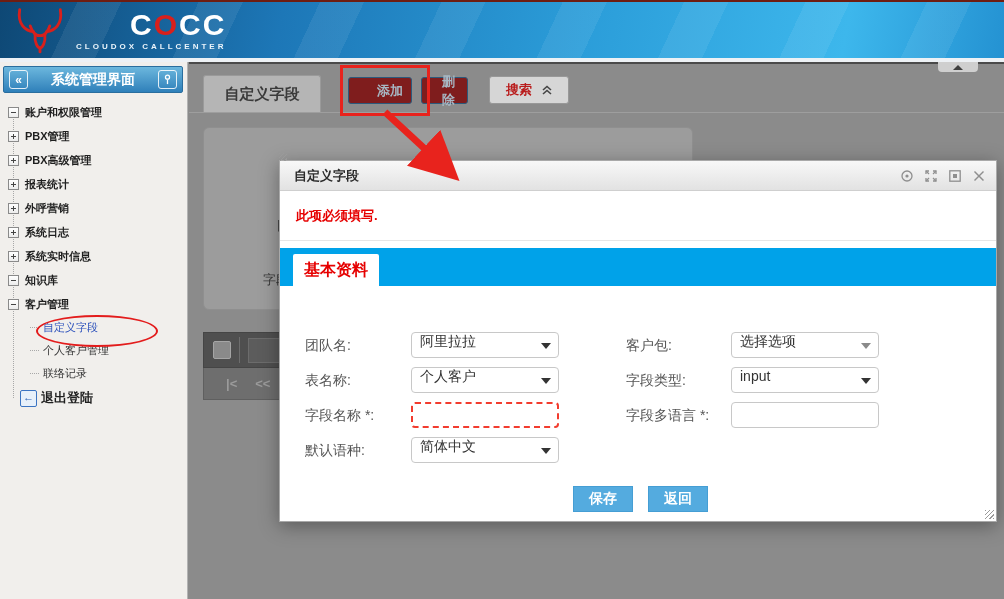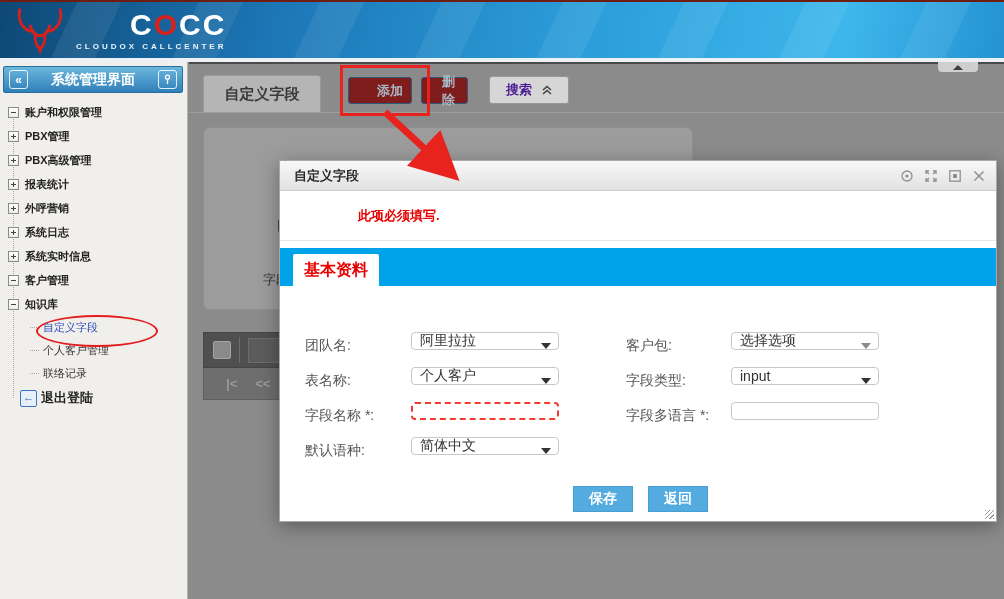--- a/index.html
+++ b/index.html
@@ -54,21 +54,21 @@
   .content{position:absolute;left:189px;top:0;width:815px;height:537px;background:#8b8b8b;overflow:hidden;}
   .content-topline{position:absolute;left:0;top:0;width:100%;height:2px;background:#4a4a4a;}
   .toolbar-sep{position:absolute;left:0;top:50px;width:100%;height:1px;background:#9e9e9e;}
   .page-tab{position:absolute;left:14px;top:13px;width:118px;height:37px;background:#b5b5b5;border:1px solid #9a9a9a;border-bottom:none;border-radius:3px 3px 0 0;
     display:flex;align-items:center;justify-content:center;font-size:15px;font-weight:bold;color:#3a3a3a;box-sizing:border-box;}
   .tb-btn{position:absolute;height:27px;border-radius:3px;display:flex;align-items:center;justify-content:center;
     font-size:13px;font-weight:bold;cursor:pointer;box-sizing:border-box;}
   .btn-blue{background:#7f1d1d;border:1px solid #2c5a7c;color:#a7b8c4;padding-left:20px;}
   .btn-add{left:159px;top:15px;width:64px;}
   .btn-del{left:232px;top:15px;width:47px;}
-  .btn-search{left:300px;top:14px;width:80px;height:28px;background:#d6d6d6;border:1px solid #989898;color:#4c1d95;gap:10px;}
+  .btn-search{left:300px;top:14px;width:80px;height:28px;background:#d6d6d6;border:1px solid #989898;color:#b91c1c;gap:10px;}
   .collapse-handle{position:absolute;left:749px;top:0;width:40px;height:10px;background:#cfcfcf;border-radius:0 0 4px 4px;display:flex;align-items:center;justify-content:center;cursor:pointer;}
   .collapse-handle .tri{width:0;height:0;border-left:5px solid transparent;border-right:5px solid transparent;border-bottom:5px solid #3f3f3f;}
   
   .query-panel{position:absolute;left:14px;top:65px;width:490px;height:183px;background:#9c9c9c;border:1px solid #8f8f8f;border-radius:6px;box-sizing:border-box;}
   .qp-label{position:absolute;font-size:13px;color:#3a3a3a;}
   .qp-l1{left:73px;top:89px;}
   .qp-l2{left:59px;top:143px;}
   .grid{position:absolute;left:14px;top:270px;width:380px;}
   .grid-head{height:36px;background:#4f4f4f;border:1px solid #454545;display:flex;align-items:center;box-sizing:border-box;}
   .grid-cb{width:16px;height:16px;background:#8a8a8a;border:1px solid #a5a5a5;border-radius:2px;margin-left:9px;}
@@ -81,29 +81,29 @@
   .modal{position:absolute;left:90px;top:98px;width:718px;height:362px;background:#fff;border:1px solid #a9a9a9;
     box-shadow:0 4px 18px rgba(0,0,0,.35);box-sizing:border-box;z-index:10;}
   .modal-titlebar{height:30px;background:linear-gradient(#f8f8f8,#e2e2e2);border-bottom:1px solid #cfcfcf;
     display:flex;align-items:center;padding:0 10px 0 14px;box-sizing:border-box;}
   .modal-title{font-size:13px;font-weight:bold;color:#2b2b2b;flex:1;}
   .win-tools{display:flex;align-items:center;gap:9px;}
   .win-tool{width:15px;height:15px;cursor:pointer;display:flex;align-items:center;justify-content:center;}
   .win-tool svg{display:block;}
   .modal-section{height:49px;display:flex;align-items:center;padding-left:16px;}
   .section-title{font-size:17px;color:#444;}
-  .required-hint{font-size:13px;font-weight:bold;color:#e60000;margin-left:62px;}
+  .required-hint{font-size:13px;font-weight:bold;color:#e60000;}
   .modal-sep{height:1px;background:#e6e6e6;margin:0;}
   .tabbar{position:relative;height:38px;background:#00a2e9;margin-top:7px;}
   .tab-active{position:absolute;left:13px;bottom:0;width:86px;height:32px;background:#fff;border-radius:2px 2px 0 0;
     display:flex;align-items:center;justify-content:center;font-size:16px;font-weight:bold;color:#e60000;cursor:pointer;}
   .form-area{position:relative;height:236px;}
   .f-label{position:absolute;font-size:14px;color:#555;}
-  .ctrl{position:absolute;width:148px;height:18px;box-sizing:border-box;border:1px solid #c8c8c8;border-radius:4px;background:#fff;
-    font-size:14px;color:#333;display:flex;align-items:center;padding:0 20px 0 8px;cursor:pointer;}
+  .ctrl{position:absolute;width:148px;height:26px;box-sizing:border-box;border:1px solid #c8c8c8;border-radius:4px;background:#fff;
+    font-size:14px;color:#333;display:flex;padding:0 20px 0 8px;cursor:pointer;}
   .ctrl .arrow{position:absolute;right:7px;top:10px;width:0;height:0;border-left:5px solid transparent;border-right:5px solid transparent;border-top:6px solid #333;}
   .ctrl .arrow.gray{border-top-color:#8a8a8a;}
   .ctrl-input{cursor:text;padding-right:8px;}
   .ctrl-error{border:2px dashed #f23c2e;}
   .row1{top:46px;} .row2{top:81px;} .row3{top:116px;} .row4{top:151px;}
   .lcol-label{left:25px;} .lcol-ctrl{left:131px;}
   .rcol-label{left:346px;} .rcol-ctrl{left:451px;}
   .f-label.row1{top:51px;} .f-label.row2{top:86px;} .f-label.row3{top:121px;} .f-label.row4{top:156px;}
   .modal-btn{position:absolute;width:60px;height:26px;background:#54abdf;border:1px solid #459ed4;border-radius:0;color:#fff;
     font-size:14px;font-weight:bold;display:flex;align-items:center;justify-content:center;cursor:pointer;box-sizing:border-box;}
@@ -174,25 +174,25 @@
       <div class="trow">
           <span class="ebox plus"></span>
           <span class="tlabel">系统日志</span>
         </div>
       <div class="trow">
           <span class="ebox plus"></span>
           <span class="tlabel">系统实时信息</span>
         </div>
       <div class="trow">
           <span class="ebox"></span>
+          <span class="tlabel">知识库</span>
+        </div>
+      <div class="trow">
+          <span class="ebox"></span>
           <span class="tlabel">客户管理</span>
-        </div>
-      <div class="trow">
-          <span class="ebox"></span>
-          <span class="tlabel">知识库</span>
         </div>
       <div class="children">
         <div class="trow active">
             <span class="tlabel">自定义字段</span>
           </div>
         <div class="trow">
             <span class="tlabel">个人客户管理</span>
           </div>
         <div class="trow">
             <span class="tlabel">联络记录</span>

